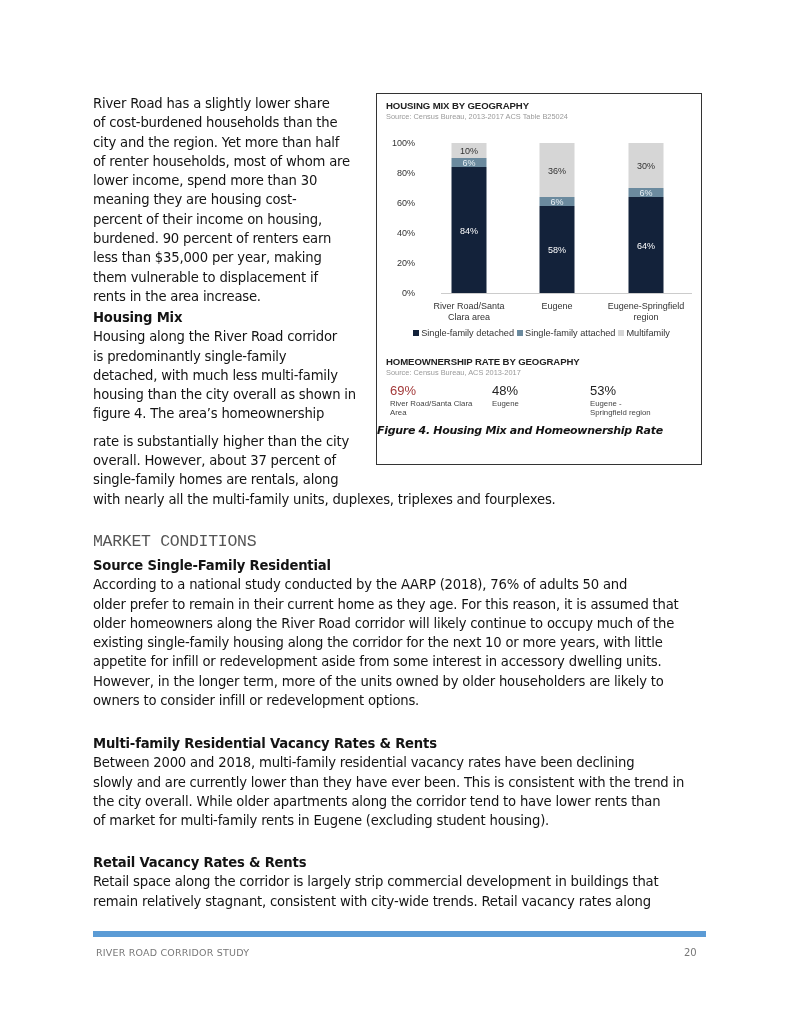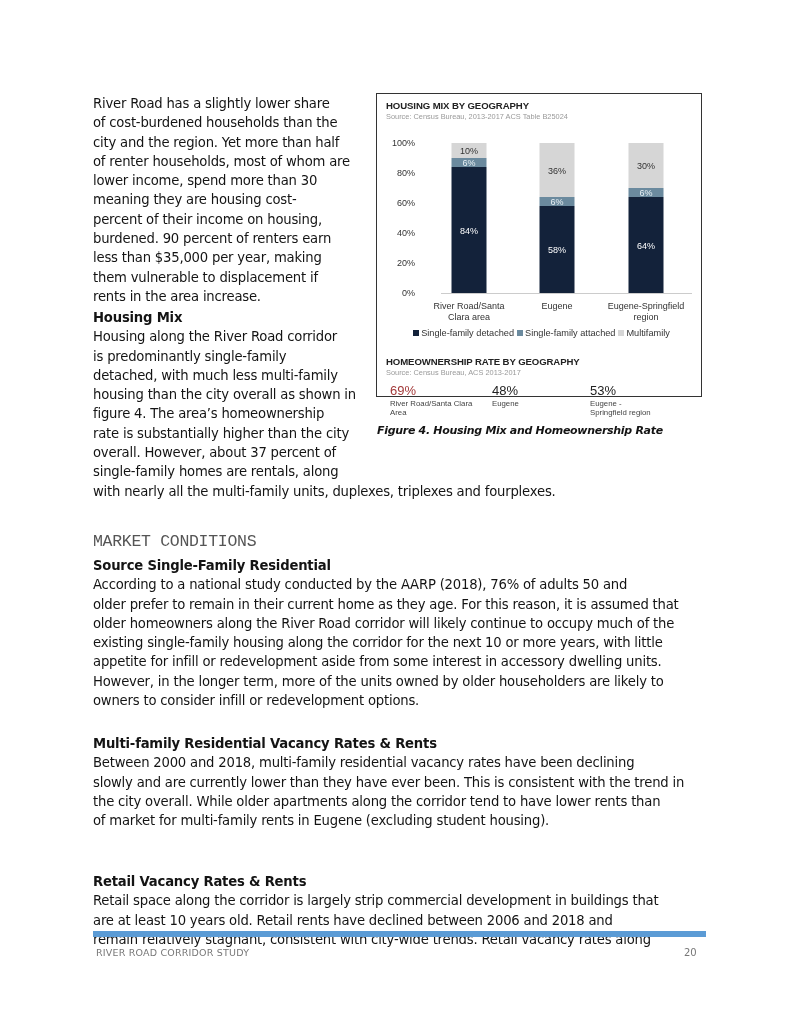--- a/index.html
+++ b/index.html
@@ -6,21 +6,21 @@
   body { width: 800px; height: 1035px; position: relative; overflow: hidden;
          font-family: "DejaVu Sans", sans-serif; color: #111; }
   .body-text { font-family: "DejaVu Sans", sans-serif; font-size: 13.2px; line-height: 19.3px; color: #141414; letter-spacing: -0.2px; }
   #intro { position: absolute; left: 93px; top: 94px; width: 280px; }
   .sub-head { font-weight: bold; margin: 0; }
   #housing-mix { position: absolute; left: 93px; top: 308px; width: 700px; }
   #housing-mix .col { width: 282px; }
   #housing-mix .full { width: 620px; white-space: nowrap; }
 
   
-  #figure { position: absolute; left: 376px; top: 93px; width: 326px; height: 304px;
+  #figure { position: absolute; left: 376px; top: 93px; width: 326px; height: 372px;
             border: 1.5px solid #333; box-sizing: border-box; background: #fff; }
   .fig-title { position: absolute; left: 9px; font-family: "Liberation Sans", sans-serif;
                font-weight: bold; font-size: 9.6px; color: #222; letter-spacing: -0.1px; }
   .fig-source { position: absolute; left: 9px; font-family: "Liberation Sans", sans-serif;
                 font-size: 7.4px; color: #999; }
   #chart-svg { position: absolute; left: 0; top: 0; }
   .legend { position: absolute; left: 0; width: 326px; top: 234px; text-align: center;
             font-family: "Liberation Sans", sans-serif; font-size: 9.2px; color: #333; white-space: nowrap; }
   .legend span.sw { display: inline-block; width: 6px; height: 6px; margin: 0 2px 0 3px; vertical-align: 0px; }
   .ho-stat { position: absolute; top: 289px; font-family: "Liberation Sans", sans-serif; }
@@ -55,21 +55,21 @@
   </div>
 
 <div id="housing-mix" class="body-text">
   <p class="sub-head">Housing Mix</p>
   <div id="housing-mix-lines">
       <div class="col" style="white-space: nowrap;">Housing along the River Road corridor</div>
       <div class="col" style="white-space: nowrap;">is predominantly single-family</div>
       <div class="col" style="white-space: nowrap;">detached, with much less multi-family</div>
       <div class="col" style="white-space: nowrap;">housing than the city overall as shown in</div>
       <div class="col" style="white-space: nowrap;">figure 4. The area’s homeownership</div>
-      <div class="col" style="white-space: nowrap;">rate is substantially higher than the city</div>
+      <div class="col" style="white-space: nowrap; margin-top: 8px;">rate is substantially higher than the city</div>
       <div class="col" style="white-space: nowrap;">overall. However, about 37 percent of</div>
       <div class="col" style="white-space: nowrap;">single-family homes are rentals, along</div>
       <div class="full" style="white-space: nowrap;">with nearly all the multi-family units, duplexes, triplexes and fourplexes.</div>
     </div>
 </div>
 
 <div id="figure">
   <div class="fig-title" style="top:6px">HOUSING MIX BY GEOGRAPHY</div>
   <div class="fig-source" style="top:18px">Source: Census Bureau, 2013-2017 ACS Table B25024</div>
   <svg id="chart-svg" width="326" height="240">
@@ -145,23 +145,22 @@
       <div>However, in the longer term, more of the units owned by older householders are likely to</div>
       <div>owners to consider infill or redevelopment options.</div>
     </div>
     <div class="section body-text" style="top: 734px;">
       <div class="sub-head">Multi-family Residential Vacancy Rates &amp; Rents</div>
       <div>Between 2000 and 2018, multi-family residential vacancy rates have been declining</div>
       <div>slowly and are currently lower than they have ever been. This is consistent with the trend in</div>
       <div>the city overall. While older apartments along the corridor tend to have lower rents than</div>
       <div>of market for multi-family rents in Eugene (excluding student housing).</div>
     </div>
-    <div class="section body-text" style="top: 872px;">
+    <div class="section body-text" style="top: 853px;">
       <div class="sub-head">Retail Vacancy Rates &amp; Rents</div>
       <div>Retail space along the corridor is largely strip commercial development in buildings that</div>
-      <div>are at least 10 years old. Retail rents have declined between 2006 and 2018 and</div>
       <div>remain relatively stagnant, consistent with city-wide trends. Retail vacancy rates along</div>
     </div>
   </div>
 
 <div id="rule"></div>
 <div id="footer-title">RIVER ROAD CORRIDOR STUDY</div>
 <div id="footer-page">20</div>
 
 </body></html>

